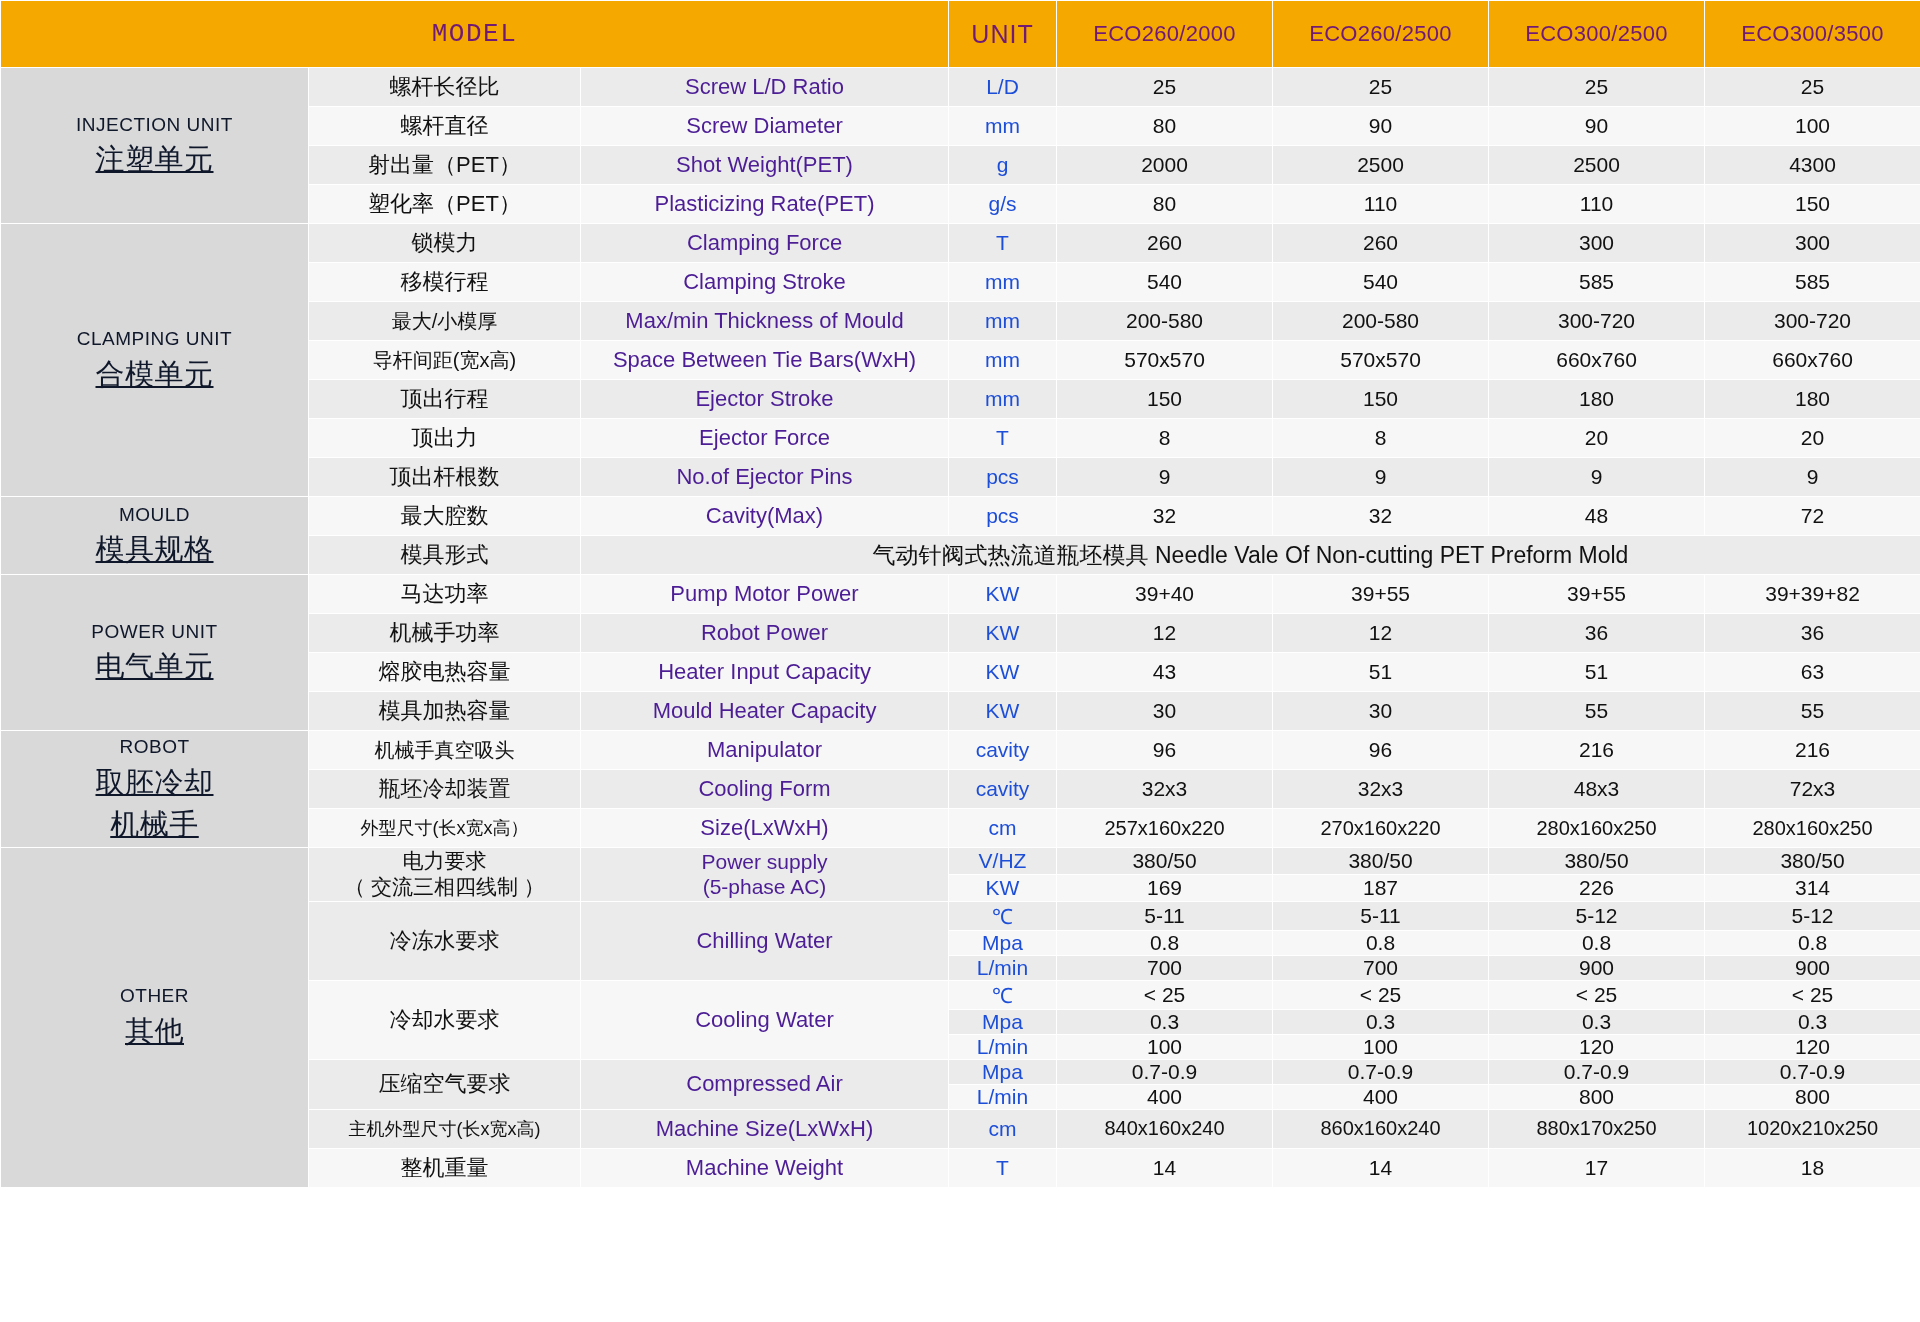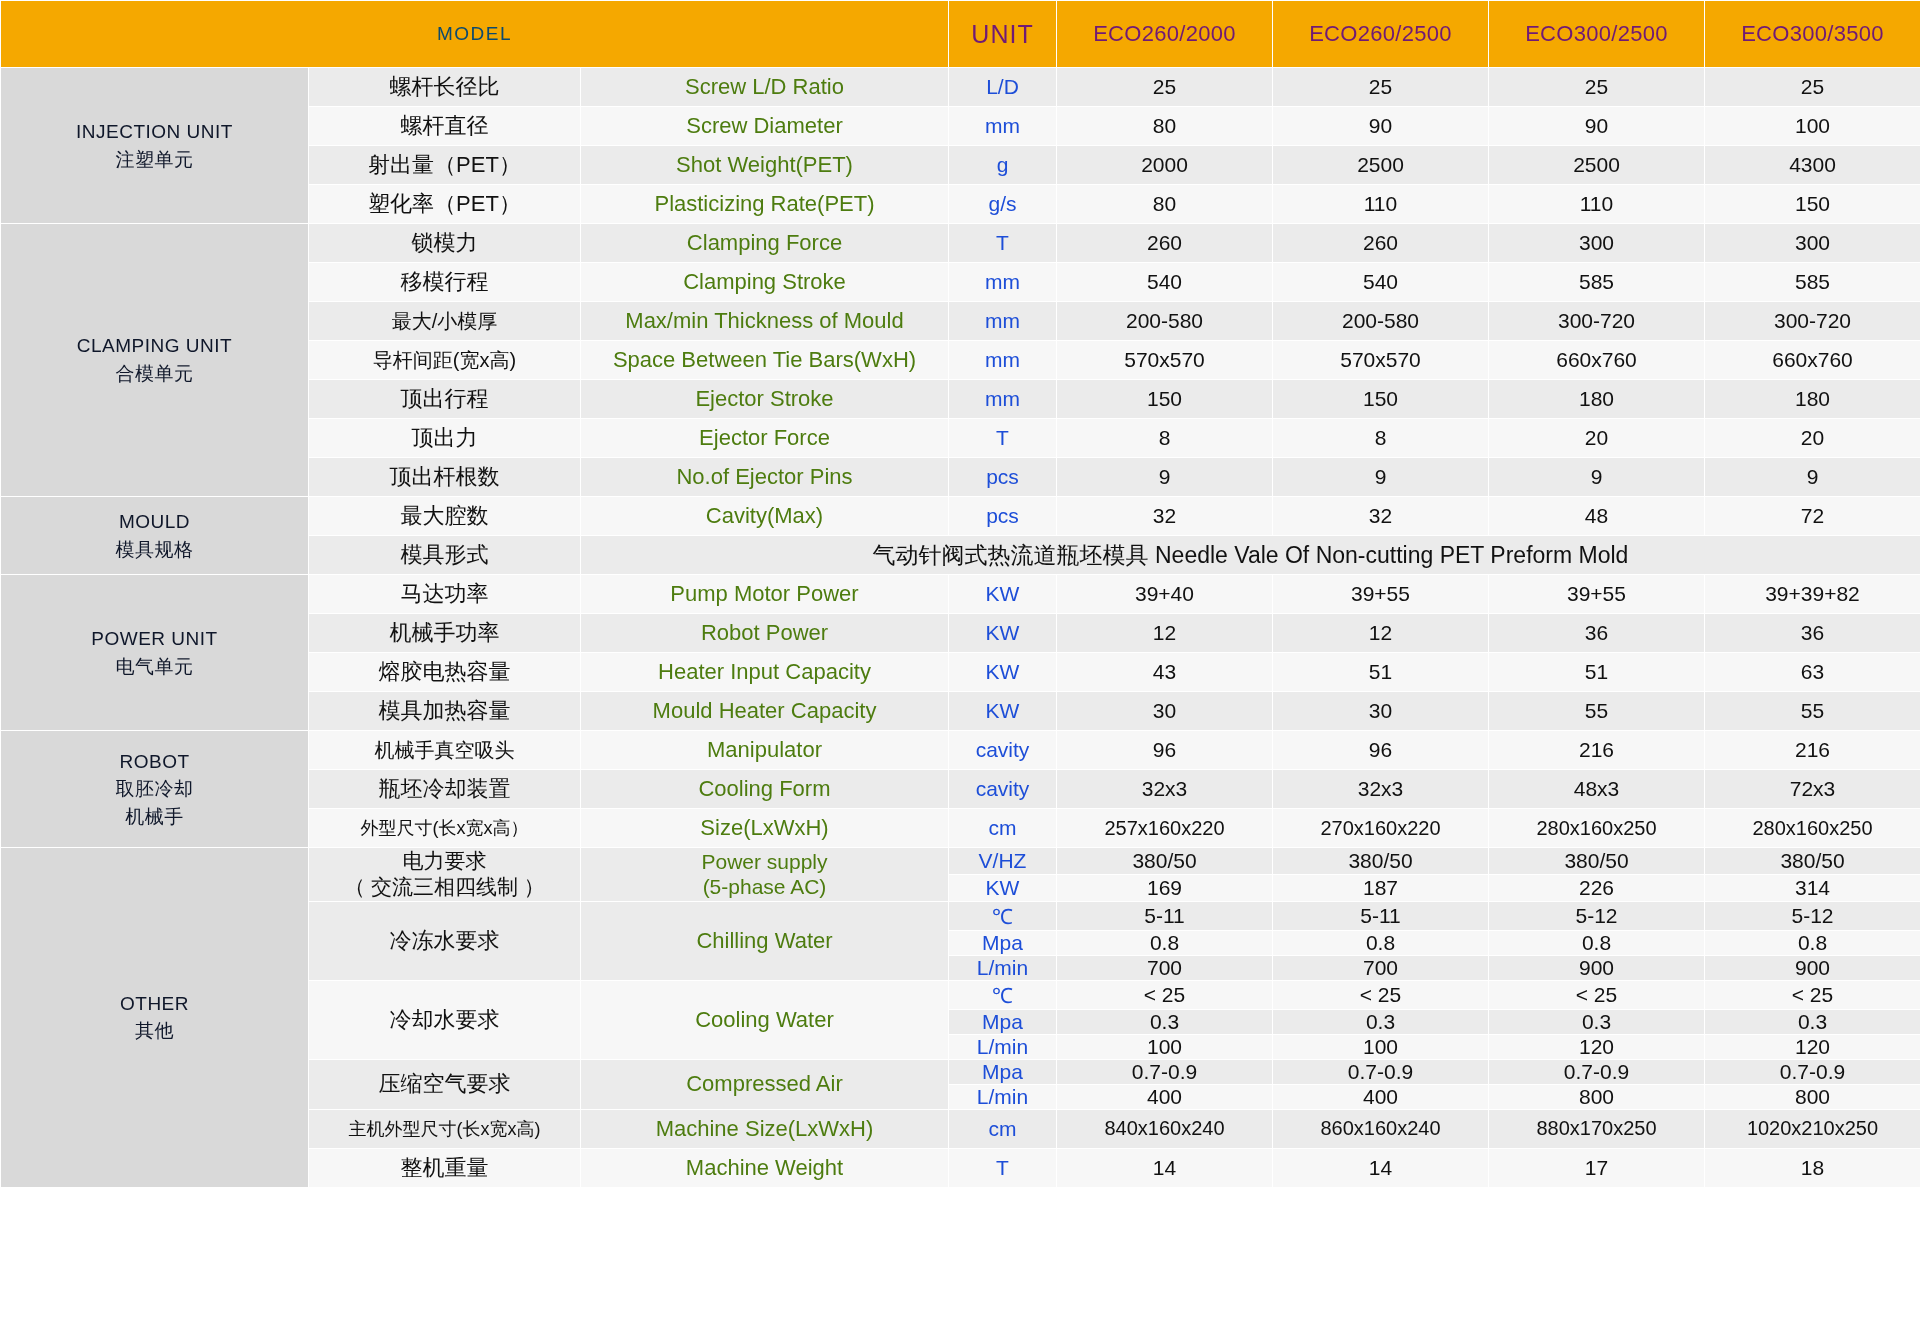--- a/index.html
+++ b/index.html
@@ -30,25 +30,26 @@
   
   col.c-group  { width: 308px; }
   col.c-cn     { width: 272px; }
   col.c-en     { width: 368px; }
   col.c-unit   { width: 108px; }
   col.c-val    { width: 216px; }
 
   
   .hdr-model {
     background: #f5a800;
-    color: #0c4a6e;
-    font-size: 19px;
+    color: #701a75;
+    font-size: 26px;
     font-weight: bold;
     letter-spacing: 1.5px;
     height: 66px;
+    font-family: Liberation Mono, monospace;
   }
   .hdr-unit {
     background: #f5a800;
     color: #701a75;
     font-size: 25px;
     font-weight: bold;
     letter-spacing: 1px;
   }
   .hdr-model2 {
     background: #f5a800;
@@ -59,36 +60,36 @@
   }
 
   
   .grp {
     background: #d9d9d9;
     font-size: 19px;
     line-height: 1.45;
     color: #0f172a;
     letter-spacing: 0.5px;
   }
-  .grp .cn { font-size: 19px; }
+  .grp .cn { font-size: 29px; text-decoration: underline; }
 
   
   tr.row-a td.cell { background: #ebebeb; }
   tr.row-b td.cell { background: #f7f7f7; }
 
   td.cn {
     font-size: 22px;
     color: #111111;
     height: 38px;
   }
   td.en {
     font-size: 22px;
     text-align: left;
     padding-left: 22px;
-    color: #4d7c0f;
+    color: #4c1d95;
   }
   td.unit {
     font-size: 21px;
     color: #1d4ed8;
   }
   td.val {
     font-size: 21px;
     color: #111111;
   }
   td.val.small { font-size: 20px; }

